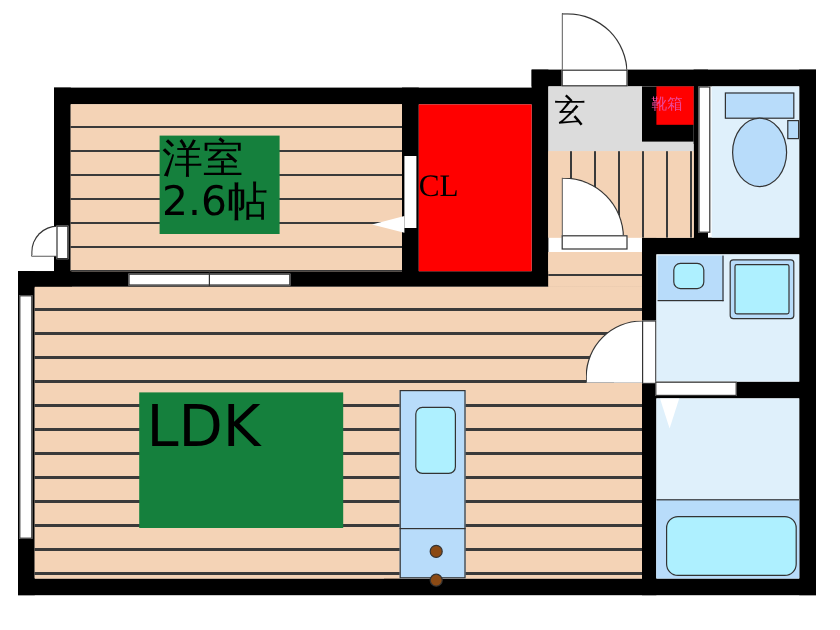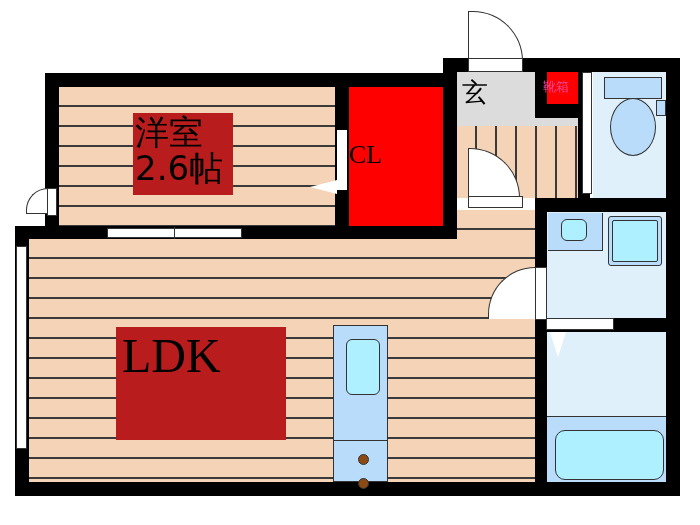--- a/index.html
+++ b/index.html
@@ -2,21 +2,21 @@
 <html><head>
 <meta charset="utf-8">
 <style>
 *{margin:0;padding:0;box-sizing:border-box;}
 body{width:700px;height:525px;background:#fff;position:relative;overflow:hidden;font-family:"DejaVu Sans",sans-serif;}
 .abs{position:absolute;}
 .wall{position:absolute;background:#000;}
 .floor{position:absolute;background-color:#f4d3b6;background-image:repeating-linear-gradient(to bottom,#f4d3b6 0,#f4d3b6 18px,#3a3a3a 18px,#3a3a3a 20px);}
 .floorv{position:absolute;background-color:#f4d3b6;background-image:repeating-linear-gradient(to right,#f4d3b6 0,#f4d3b6 18px,#3a3a3a 18px,#3a3a3a 20px);}
 .blue{position:absolute;background:#dff0fb;}
-.label{position:absolute;background:#b91c1c;color:#000;font-family:"DejaVu Sans",sans-serif;line-height:1.05;}
+.label{position:absolute;background:#15803d;color:#000;font-family:"DejaVu Sans",sans-serif;line-height:1.05;}
 .door-leaf{position:absolute;background:#fff;border:1px solid #333;}
 .win{position:absolute;background:#fff;border:1px solid #333;}
 </style>
 </head>
 <body>
 
 <div class="wall" style="left:45px;top:73px;width:400px;height:14px;"></div>
 <div class="wall" style="left:45px;top:73px;width:14px;height:155px;"></div>
 <div class="wall" style="left:15px;top:226px;width:45px;height:14px;"></div>
 <div class="wall" style="left:15px;top:226px;width:14px;height:270px;"></div>
@@ -64,21 +64,21 @@
 
 <div class="abs" style="left:468px;top:11px;width:55px;height:50px;border:1px solid #333;border-left:1px solid #333;border-bottom:none;border-radius:0 55px 0 0;background:#fff;"></div>
 <div class="abs" style="left:468px;top:58px;width:55px;height:14px;background:#fff;border:1px solid #333;"></div>
 
 <div class="floorv" style="left:457px;top:126px;width:121px;height:72px;"></div>
 <div class="abs" style="left:468px;top:148px;width:52px;height:50px;border:1px solid #333;border-bottom:none;border-radius:0 52px 0 0;background:#fff;"></div>
 <div class="abs" style="left:468px;top:196px;width:55px;height:12px;background:#fff;border:1px solid #333;"></div>
 
 <div class="floor" style="left:29px;top:239px;width:506px;height:243px;"></div>
 <div class="abs" style="left:457px;top:210px;width:78px;height:29px;background:#f4d3b6;background-image:repeating-linear-gradient(to bottom,#f4d3b6 0,#f4d3b6 18px,#3a3a3a 18px,#3a3a3a 20px);"></div>
-<div class="label" style="left:116px;top:327px;width:170px;height:113px;padding:4px 6px;font-size:48px;font-family:Liberation Serif, serif;">
+<div class="label" style="left:116px;top:327px;width:170px;height:113px;padding:4px 6px;font-size:48px;">
   <div>LDK</div>
 </div>
 
 <div class="win" style="left:16px;top:246px;width:11px;height:203px;"></div>
 
 <div class="abs" style="left:333px;top:325px;width:55px;height:157px;background:#b8dcfa;border:1px solid #333;"></div>
 <div class="abs" style="left:346px;top:339px;width:34px;height:56px;background:#aef0ff;border:1px solid #333;border-radius:6px;"></div>
 <div class="abs" style="left:333px;top:440px;width:55px;height:1px;background:#333;"></div>
 <div class="abs" style="left:358px;top:454px;width:11px;height:11px;border-radius:50%;background:#8b4a14;border:1px solid #333;"></div>
 <div class="abs" style="left:358px;top:478px;width:11px;height:11px;border-radius:50%;background:#8b4a14;border:1px solid #333;"></div>

